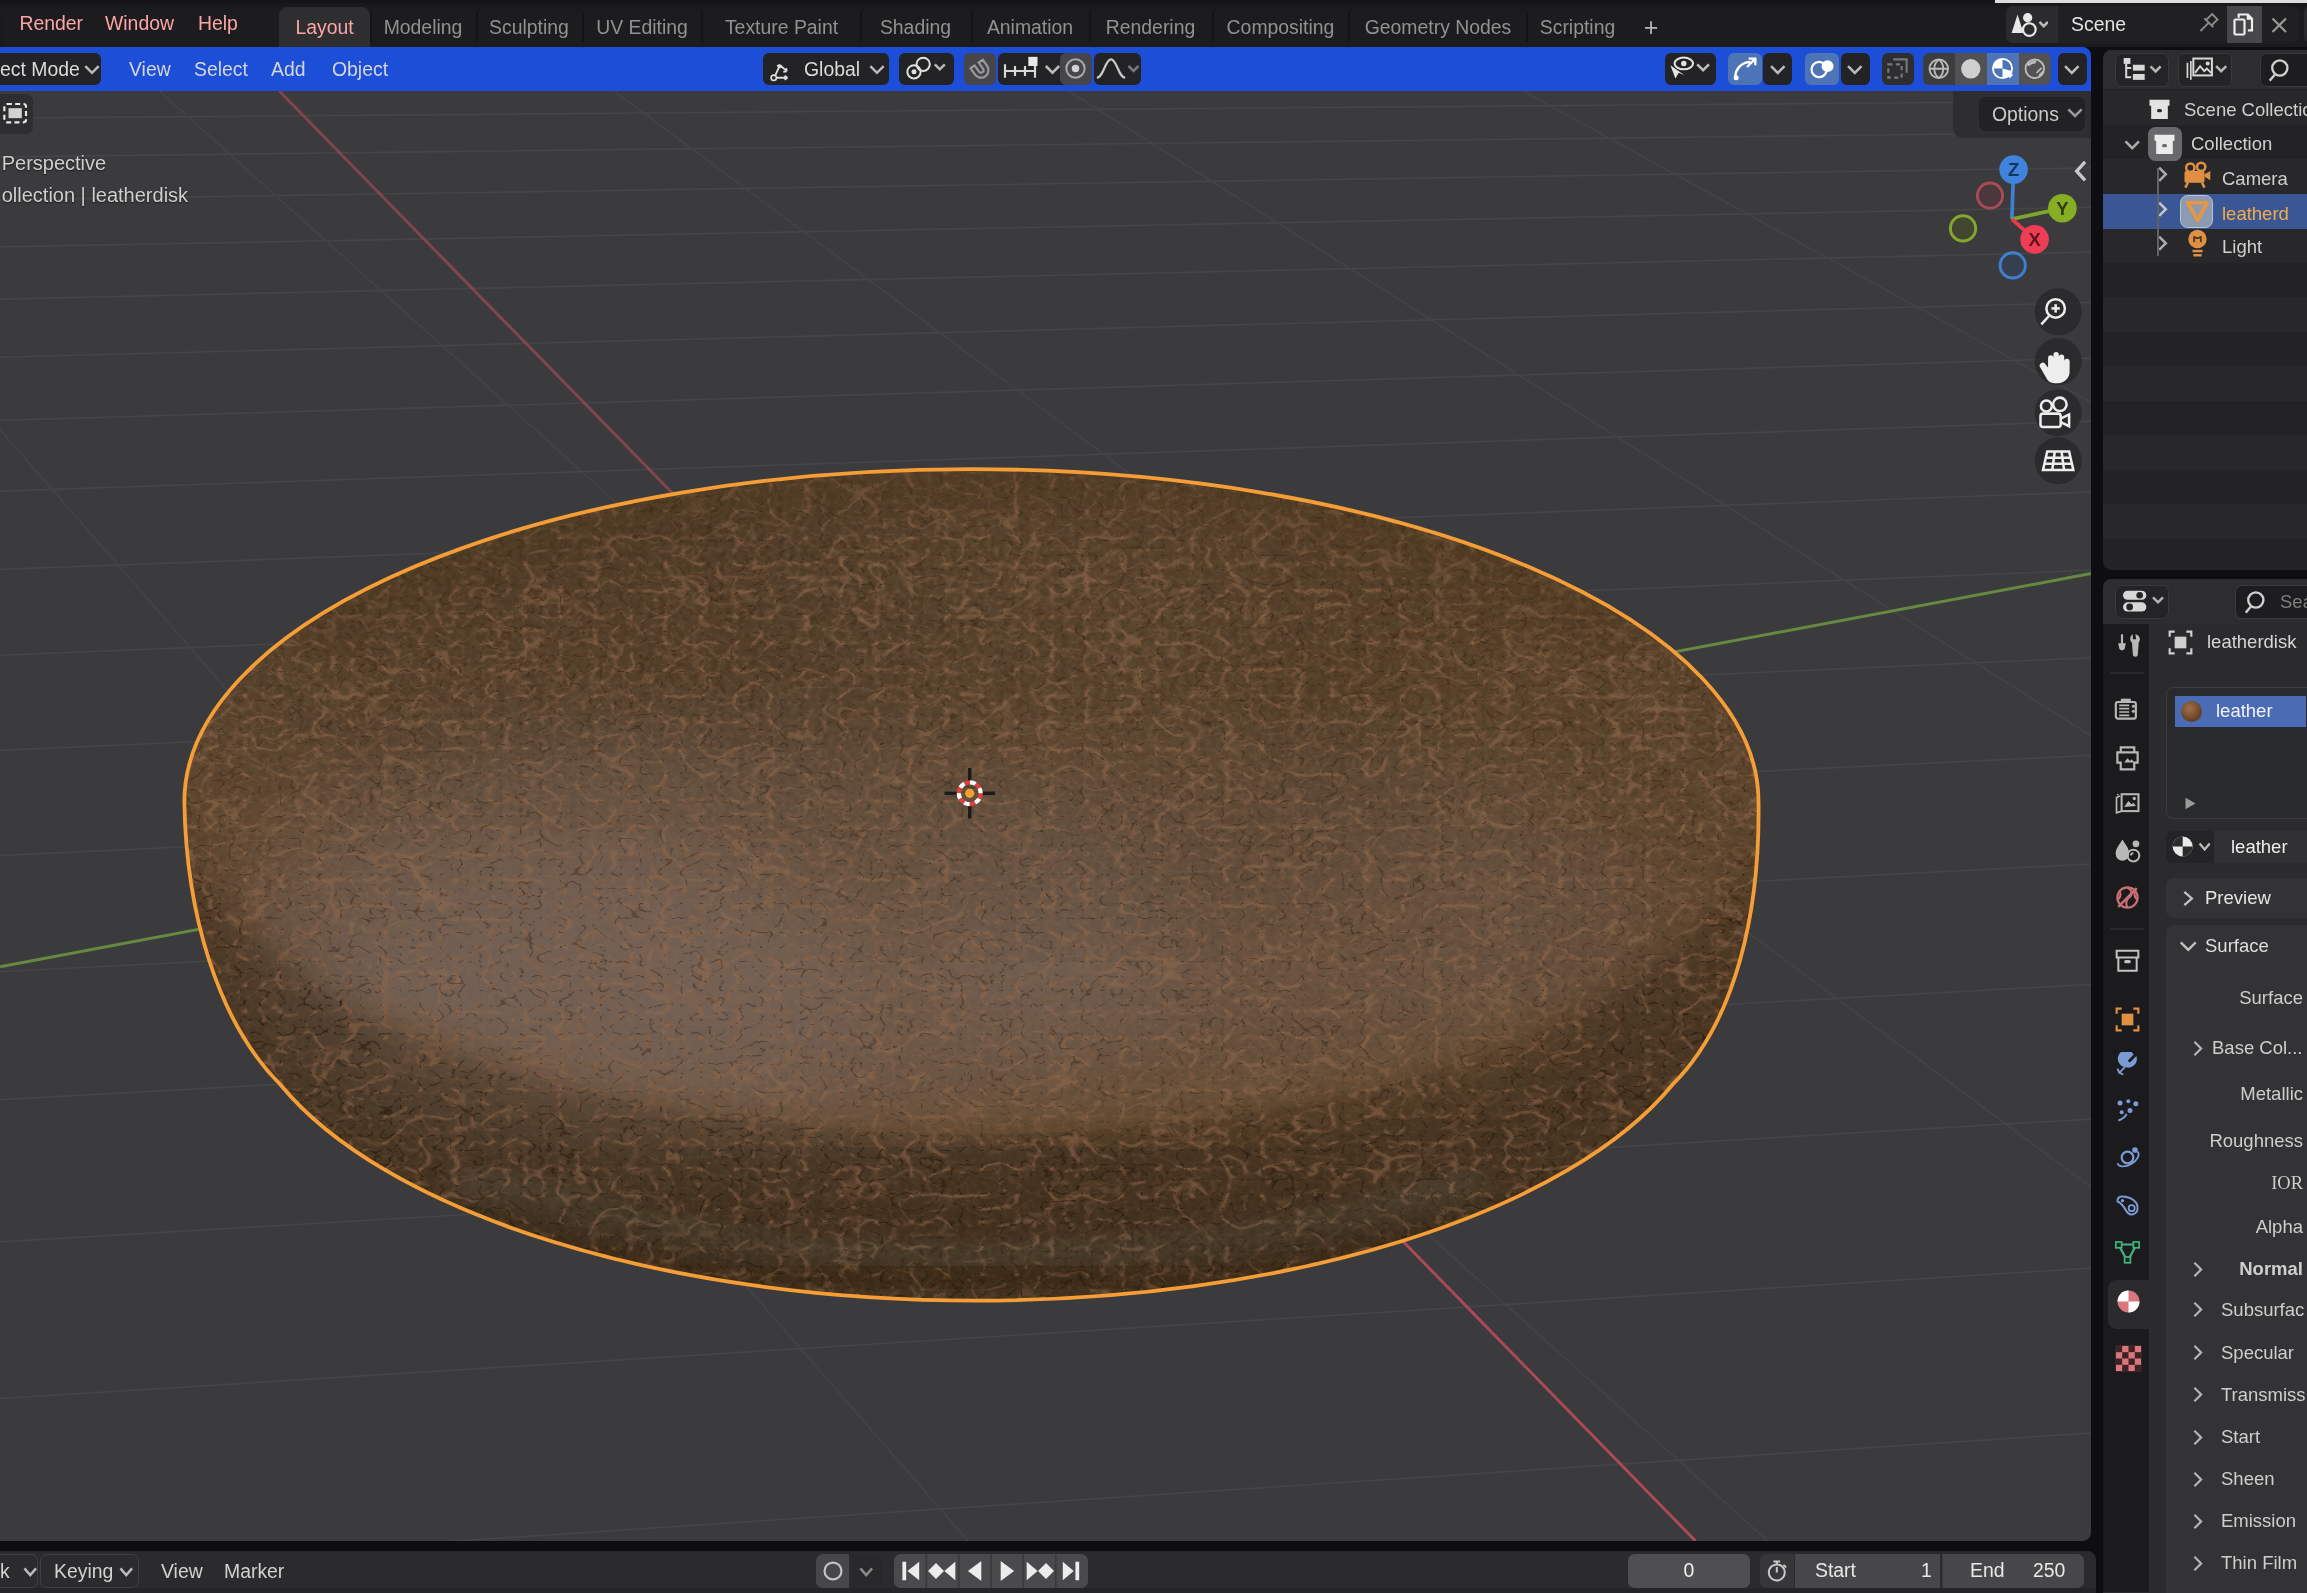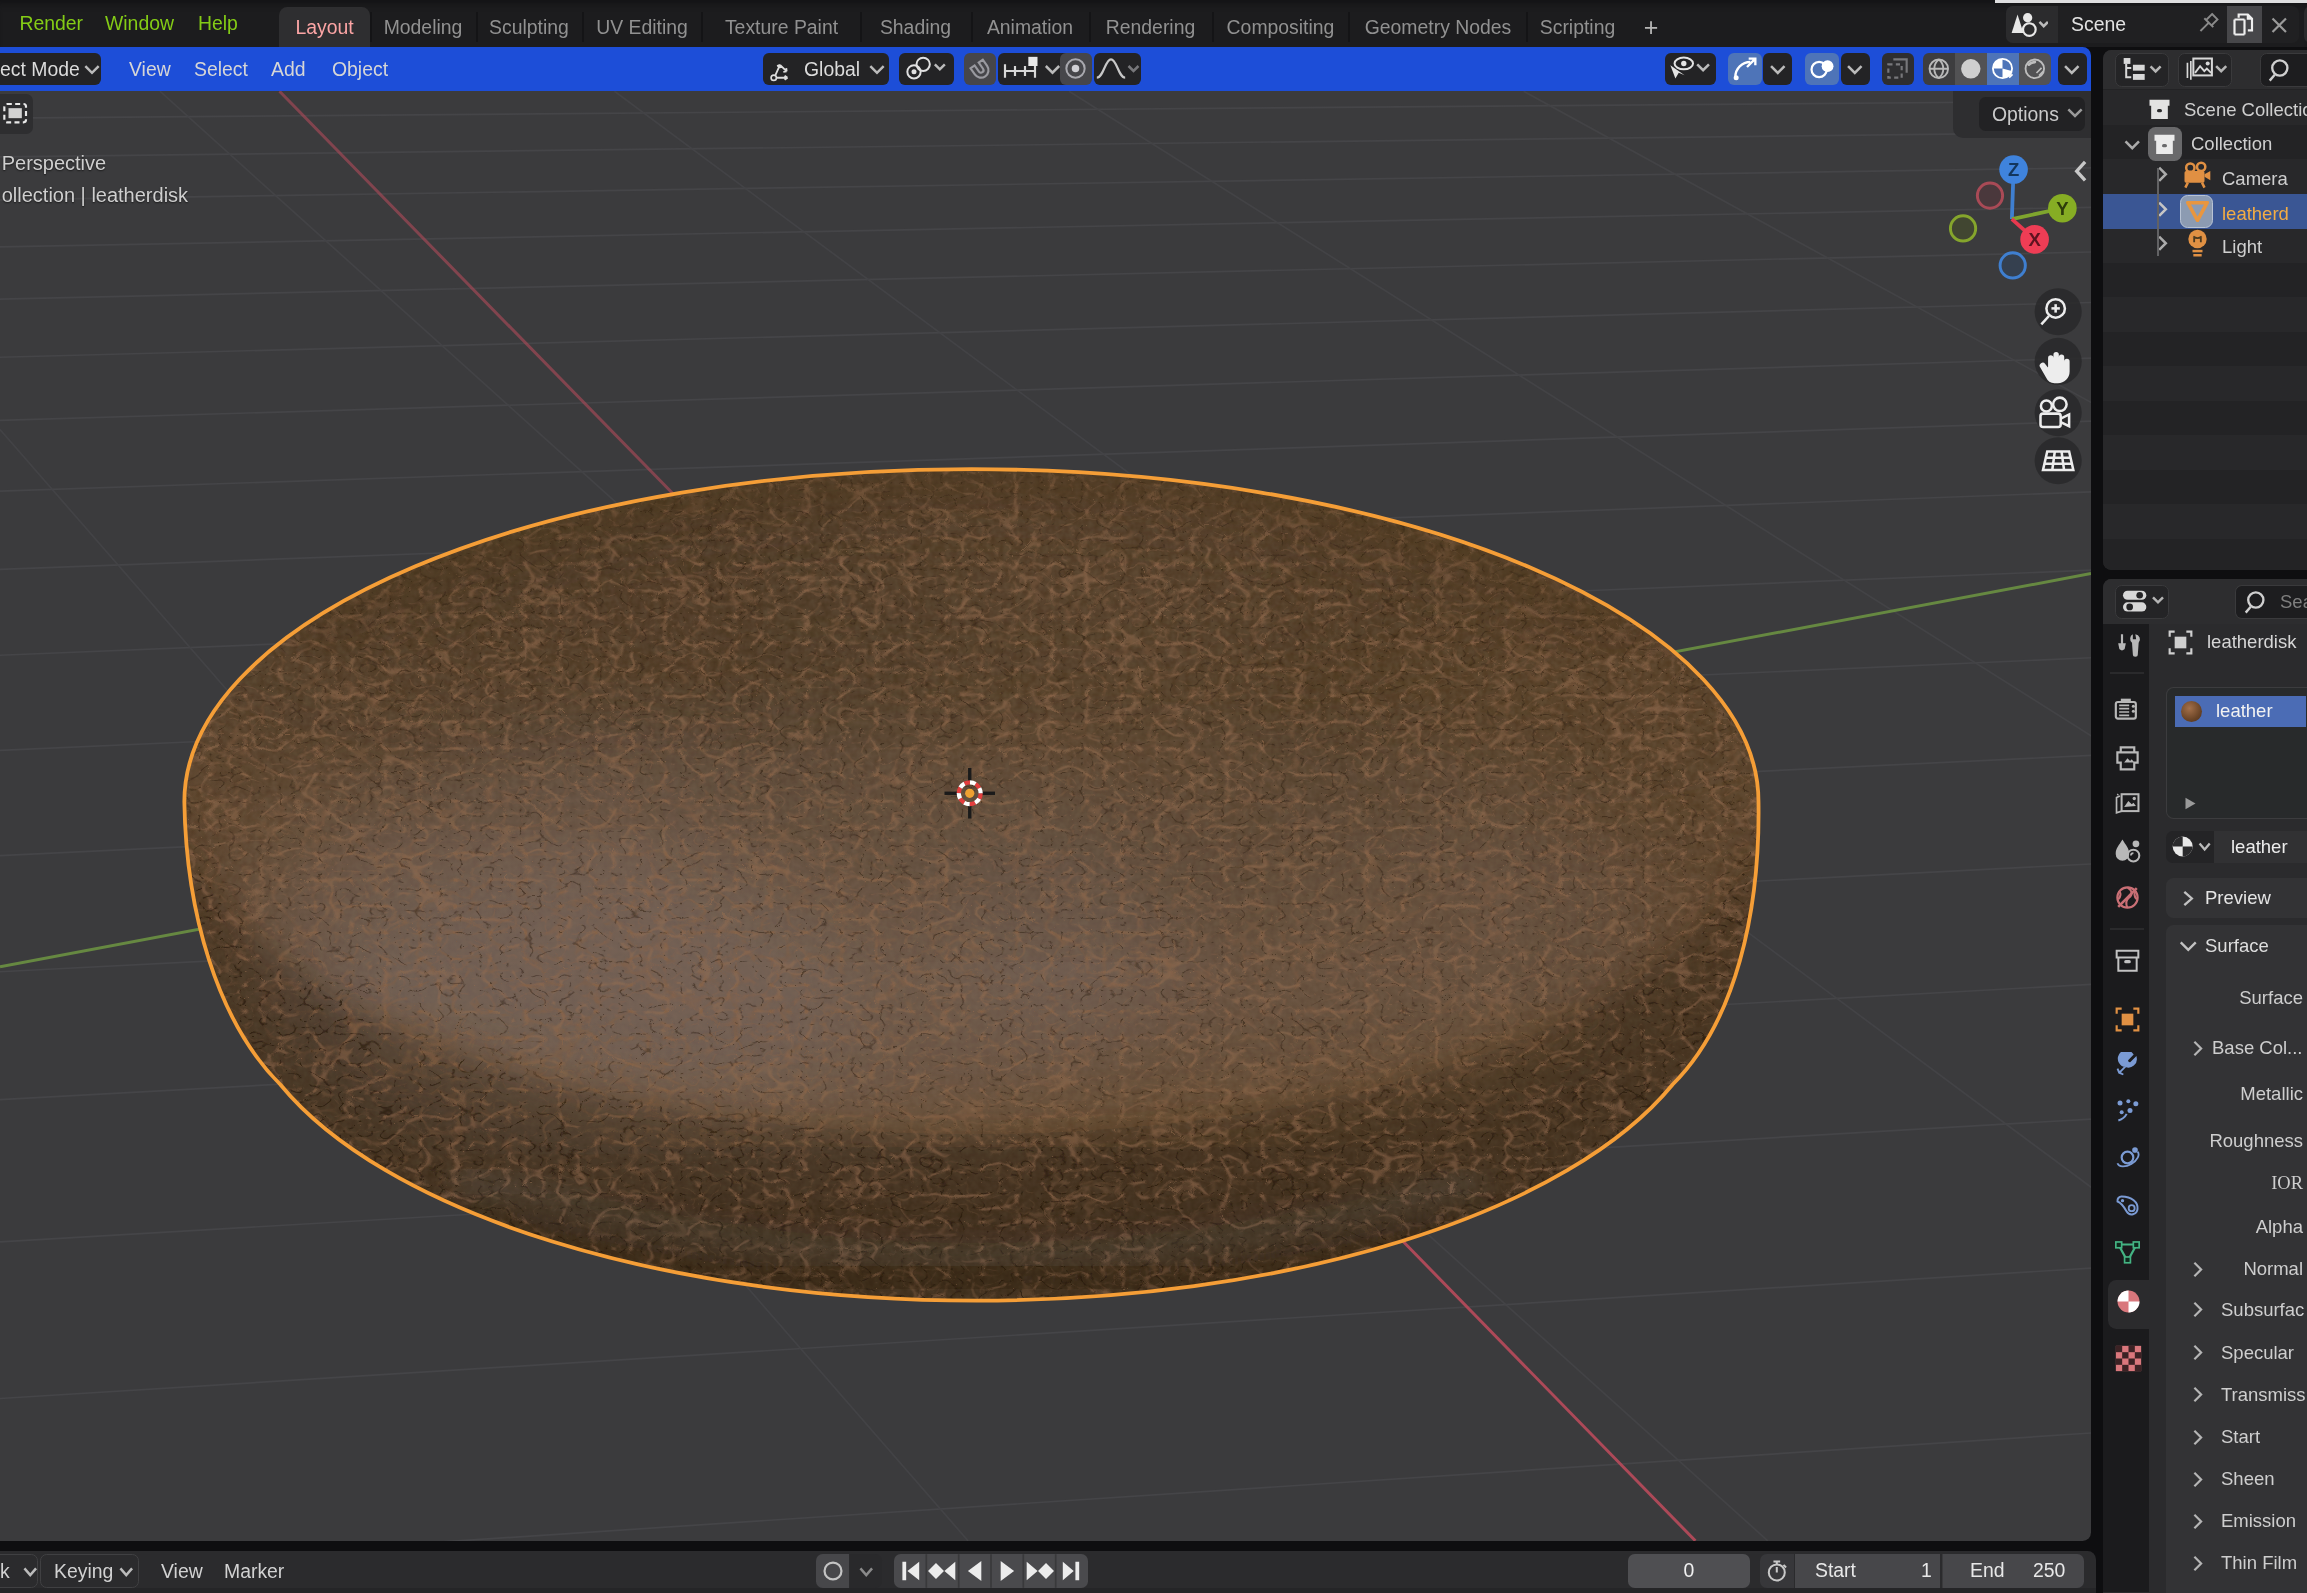--- a/index.html
+++ b/index.html
@@ -1,20 +1,20 @@
 <!DOCTYPE html>
 <html style="font-size:13.5px"><head><meta charset="utf-8"><style>
   * { margin:0; padding:0; box-sizing:border-box; }
   html,body { width:2307px; height:1593px; background:#0e0e10; overflow:hidden;
     font-family:"Liberation Sans", sans-serif; }
   .abs { position:absolute; }
   
   #topbar { position:absolute; left:0; top:0; width:2307px; height:47px; background:#1c1c1e;
     box-shadow: inset 0 8.4px 6.7px -5px #131315; }
-  #topbar .menu { position:absolute; top:0; height:54px; line-height:47px; color:#84cc16; font-size:19.4px; }
+  #topbar .menu { position:absolute; top:0; height:54px; line-height:47px; color:#fca5a5; font-size:19.4px; }
   .tab { position:absolute; top:6.7px; height:40px; line-height:40px; color:#919191; font-size:19.4px; text-align:center; }
   .tab.active { background:#2e2e30; color:#fca5a5; border-radius:8.4px 8.4px 0 0; }
   .tabsep { position:absolute; top:11.8px; width:1.7px; height:30px; background:#141416; }
   
   #hdr2 { position:absolute; left:0; top:47px; width:2091px; height:44px; background:#1d4ed8; border-radius:0 8.4px 0 0; }
   #hdr2 .menu { position:absolute; top:0; height:44px; line-height:44px; color:#d6d6d6; font-size:19.4px; }
   .btn { position:absolute; background:#232325; border-radius:5.9px; }
   
   #viewport { position:absolute; left:0; top:91px; width:2091px; height:1450px; background:#3b3b3d; overflow:hidden; border-radius:0 0 8.4px 0; }
   #vptext { position:absolute; left:1.7px; top:56px; color:#cfcfcf; font-size:20px; line-height:32px;
@@ -642,21 +642,21 @@
       <path d="M4 2 l8 8 -8 8" fill="none" stroke="#b5b5b5" stroke-width="2.6"></path>
     </svg>
   <div class="ptext" style="left:109px; top:448px;">Base Col...</div>
   <div class="ptext" style="left:0px; top:494px; width:200px; text-align:right;">Metallic</div>
   <div class="ptext" style="left:0px; top:541px; width:200px; text-align:right;">Roughness</div>
   <div class="ptext" style="left:0px; top:583px; width:200px; text-align:right; font-family:'Liberation Serif',serif;">IOR</div>
   <div class="ptext" style="left:0px; top:627px; width:200px; text-align:right;">Alpha</div>
   <svg class="parrow" style="left:88px; top:682px;" viewBox="0 0 16 20">
       <path d="M4 2 l8 8 -8 8" fill="none" stroke="#b5b5b5" stroke-width="2.6"></path>
     </svg>
-  <div class="ptext" style="left:0px; top:669px; width:200px; text-align:right;">Normal</div>
+  <div class="ptext" style="left:0px; top:669px; width:200px; text-align:right;font-weight:bold;">Normal</div>
   <svg class="parrow" style="left:88px; top:722px;" viewBox="0 0 16 20">
       <path d="M4 2 l8 8 -8 8" fill="none" stroke="#b5b5b5" stroke-width="2.6"></path>
     </svg>
   <div class="ptext" style="left:118px; top:710px;">Subsurfac</div>
   <svg class="parrow" style="left:88px; top:765px;" viewBox="0 0 16 20">
       <path d="M4 2 l8 8 -8 8" fill="none" stroke="#b5b5b5" stroke-width="2.6"></path>
     </svg>
   <div class="ptext" style="left:118px; top:753px;">Specular</div>
   <svg class="parrow" style="left:88px; top:807px;" viewBox="0 0 16 20">
       <path d="M4 2 l8 8 -8 8" fill="none" stroke="#b5b5b5" stroke-width="2.6"></path>

